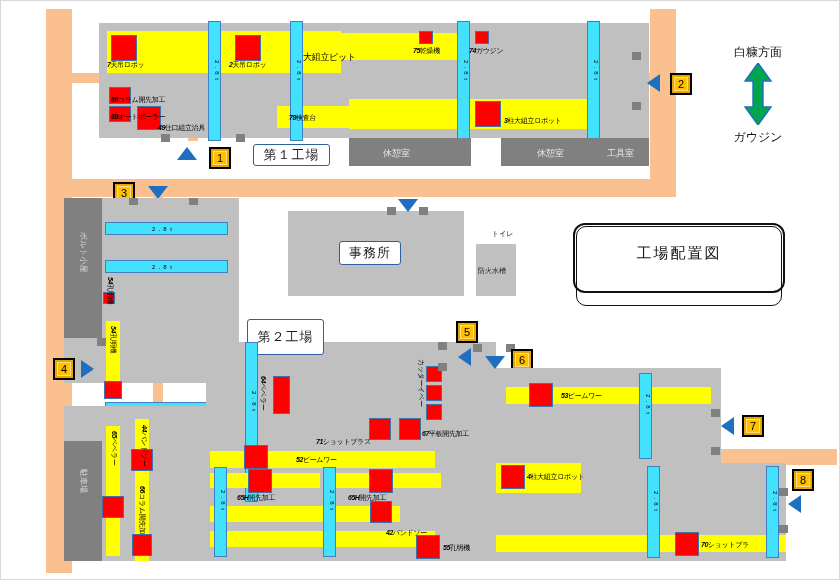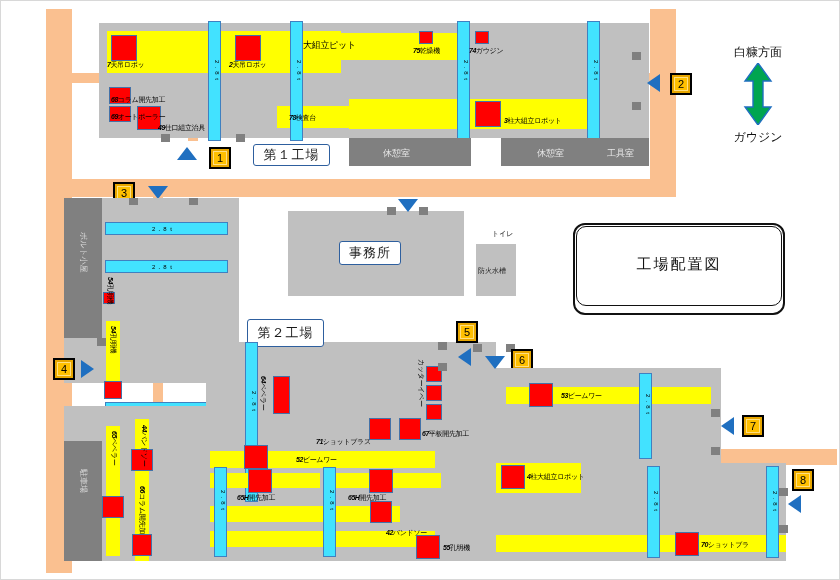--- a/index.html
+++ b/index.html
@@ -145,21 +145,21 @@
   </div>
   <div class="abs lbl" style="left:110px;top:95px;">
     <b>68</b><span>コラム開先加工</span>
   </div>
   <div class="abs lbl" style="left:110px;top:112px;">
     <b>69</b><span>オートポーラー</span>
   </div>
   <div class="abs lbl" style="left:157px;top:123px;">
     <b>49</b><span>仕口組立治具</span>
   </div>
-  <div class="abs lbl" style="left:302px;top:40px;font-size:9px;">
+  <div class="abs lbl" style="left:302px;top:52px;font-size:9px;">
     <span>大組立ピット</span>
   </div>
   <div class="abs lbl" style="left:412px;top:46px;">
     <b>75</b><span>乾燥機</span>
   </div>
   <div class="abs lbl" style="left:468px;top:46px;">
     <b>74</b><span>ガウジン</span>
   </div>
   <div class="abs lbl" style="left:288px;top:113px;">
     <b>78</b><span>検査台</span>
@@ -193,21 +193,21 @@
   <div class="abs triD" style="left:147px;top:185px;"></div>
 
   <div class="abs dirTxt" style="left:722px;top:43px;width:70px;">白糠方面</div>
   <div class="abs" style="left:740px;top:62px;width:34px;height:62px;">
     <svg width="34" height="62" viewBox="0 0 34 62">
       <polygon points="17,0 30,18 22,18 22,44 30,44 17,62 4,44 12,44 12,18 4,18" fill="#00a550" stroke="#1f6fc0" stroke-width="1.4"></polygon>
     </svg>
   </div>
   <div class="abs dirTxt" style="left:722px;top:128px;width:70px;">ガウジン</div>
 
-  <div class="abs titleBox" style="left:572px;top:222px;width:212px;height:92px;">
+  <div class="abs titleBox" style="left:572px;top:222px;width:212px;height:70px;">
     <div class="t1">工場配置図</div>
   </div>
   <div class="abs" style="left:575px;top:225px;width:206px;height:80px;border:1px solid #111;border-radius:10px;"></div>
 
   <div class="abs floor" style="left:63px;top:197px;width:175px;height:185px;"></div>
   <div class="abs dark" style="left:63px;top:197px;width:38px;height:140px;">
     <div class="vRoomTxt abs" style="left:25px;top:34px;">ボルト小屋</div>
   </div>
 
   <div class="abs crane" style="left:104px;top:221px;width:123px;height:13px;">
@@ -264,21 +264,21 @@
   <div class="abs gsq" style="left:386px;top:206px;width:9px;height:8px;"></div>
   <div class="abs gsq" style="left:418px;top:206px;width:9px;height:8px;"></div>
   <div class="abs triD" style="left:397px;top:198px;"></div>
 
   <div class="abs smallTxt" style="left:491px;top:228px;">トイレ</div>
   <div class="abs floor" style="left:475px;top:243px;width:40px;height:52px;">
     <div class="smallTxt abs" style="left:2px;top:22px;">防火水槽</div>
   </div>
 
   <div class="abs floor" style="left:205px;top:341px;width:290px;height:219px;"></div>
-  <div class="abs callout" style="left:246px;top:318px;width:77px;height:28px;">第２工場</div>
+  <div class="abs callout" style="left:246px;top:318px;width:77px;height:36px;">第２工場</div>
 
   <div class="abs crane" style="left:244px;top:341px;width:13px;height:160px;">
     <div class="craneTxtV abs" style="left:11px;top:48px;">2．8 t</div>
   </div>
 
   <div class="abs redbox" style="left:272px;top:375px;width:17px;height:38px;"></div>
   <div class="abs vlbl" style="left:266px;top:375px;">
     <b>64</b><span>ベベラー</span>
   </div>
 

